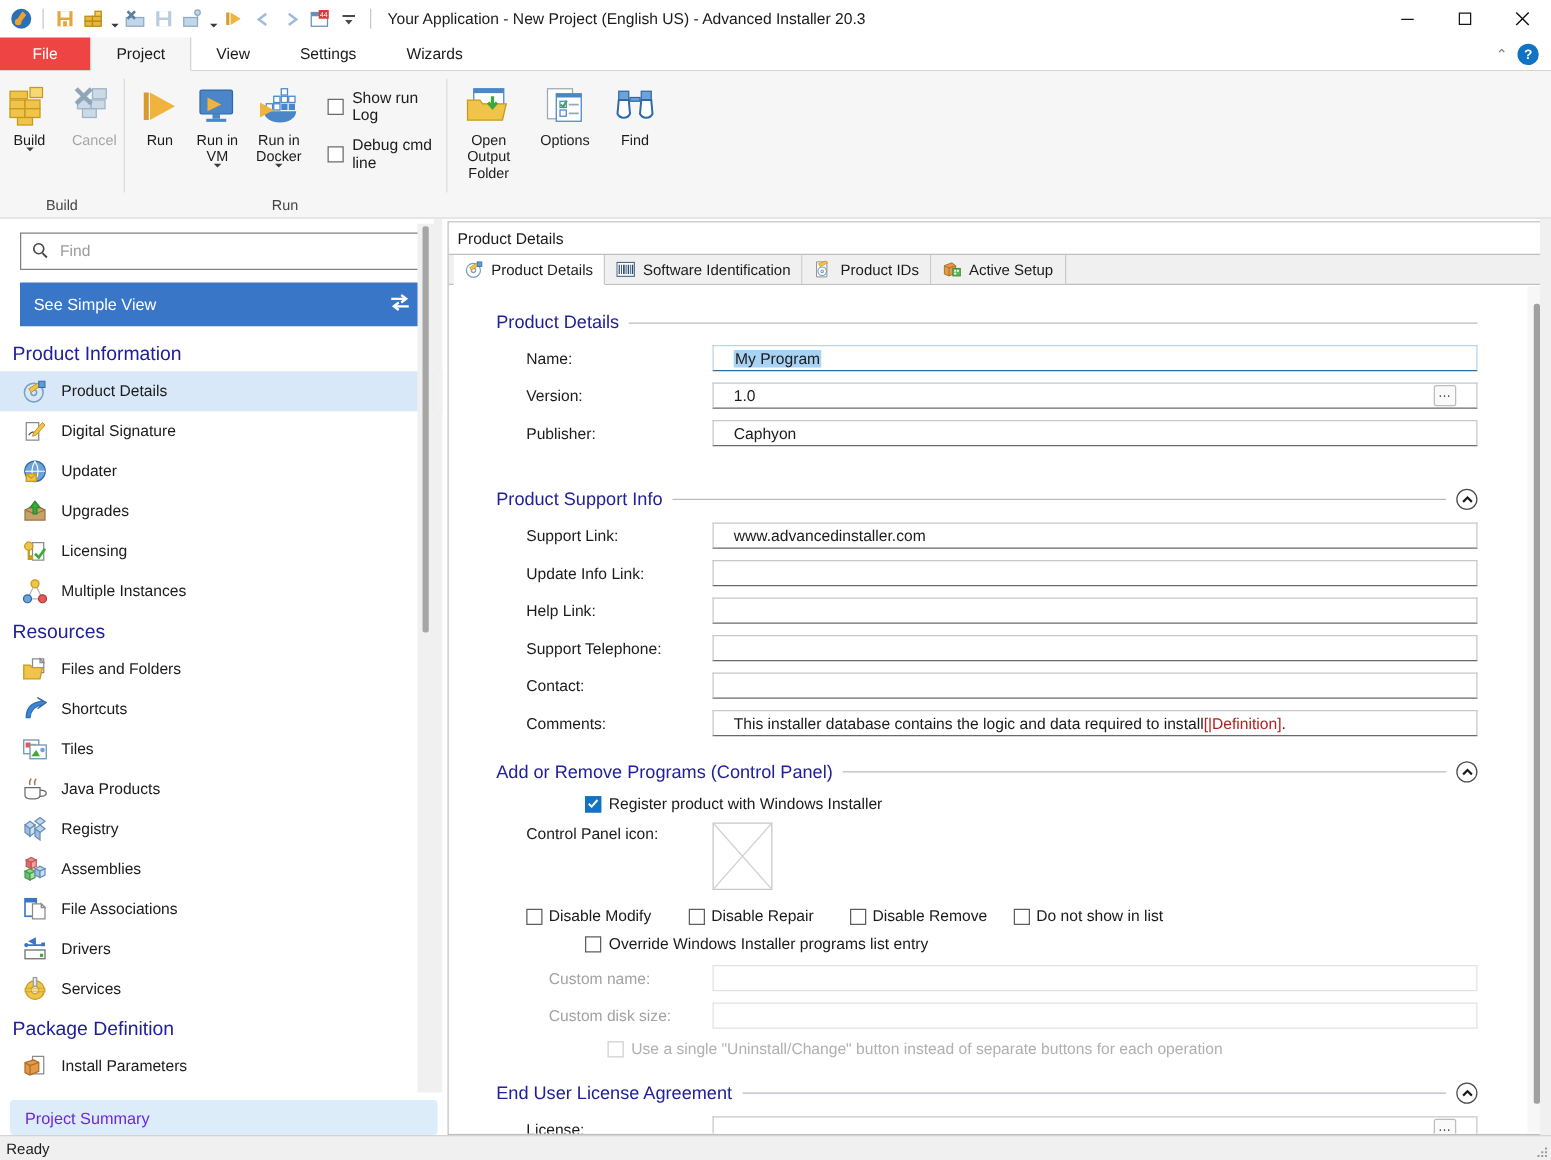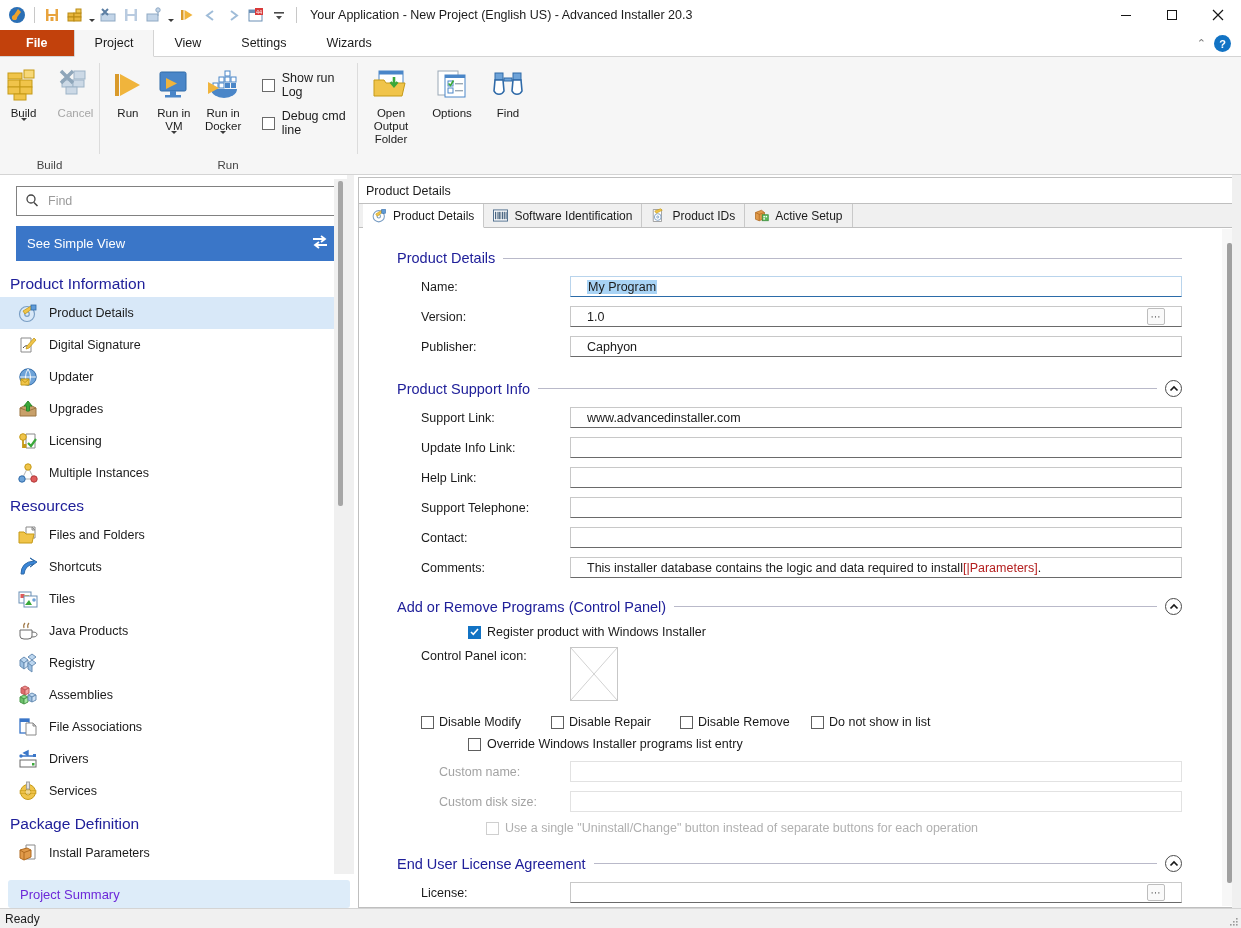--- a/index.html
+++ b/index.html
@@ -71,25 +71,24 @@
     border-bottom: 1px solid #d4d4d4;
   }
   .mtab {
     padding: 0 20px;
     display: flex; align-items: center; justify-content: center;
     font-size: 12.5px;
     color: #1b1b1b;
     min-width: 58px;
   }
   .mtab.file {
-    background: #c2410c;
+    background: #ef4444;
     color: #ffffff;
     min-width: 58px;
     padding: 0 26px;
-    font-weight: bold;
   }
   .mtab.active {
     background: #f6f6f6;
     border-left: 1px solid #d4d4d4;
     border-right: 1px solid #d4d4d4;
     border-bottom: 1px solid #f6f6f6;
     margin-bottom: -1px;
   }
   .menu-right {
     position: absolute; right: 4px; top: 0; height: 27px;
@@ -970,21 +969,21 @@
 
             <div class="frow">
               <div class="flabel">Version:</div>
               <div class="finput">
                 <span>1.0</span>
                 <span style="flex:1"></span>
                 <span class="ell-btn">⋯</span>
               </div>
             </div>
 
-            <div class="frow" style="margin-bottom:23px">
+            <div class="frow" style="margin-bottom:34px">
               <div class="flabel">Publisher:</div>
               <div class="finput">
                 <span>Caphyon</span>
               </div>
             </div>
 
             <div class="sect">
               <span class="sect-title">Product Support Info</span>
               <span class="sect-line"></span>
               <span class="collapse-btn">
@@ -1021,21 +1020,21 @@
             <div class="frow">
               <div class="flabel">Contact:</div>
               <div class="finput">
                 <span></span>
               </div>
             </div>
             <div class="frow" style="margin-bottom:20px">
               <div class="flabel">Comments:</div>
               <div class="finput">
                 <span>This installer database contains the logic and data required to install </span>
-                  <span class="brace">[|Parameters]</span>
+                  <span class="brace">[|Definition]</span>
                   <span>.</span>
               </div>
             </div>
 
             <div class="sect">
               <span class="sect-title">Add or Remove Programs (Control Panel)</span>
               <span class="sect-line"></span>
               <span class="collapse-btn">
                 <svg width="10" height="8" viewBox="0 0 10 8">
                     <path d="M1.5 5.5 L5 2 L8.5 5.5" stroke="#1a1a1a" stroke-width="1.7" fill="none"></path>

